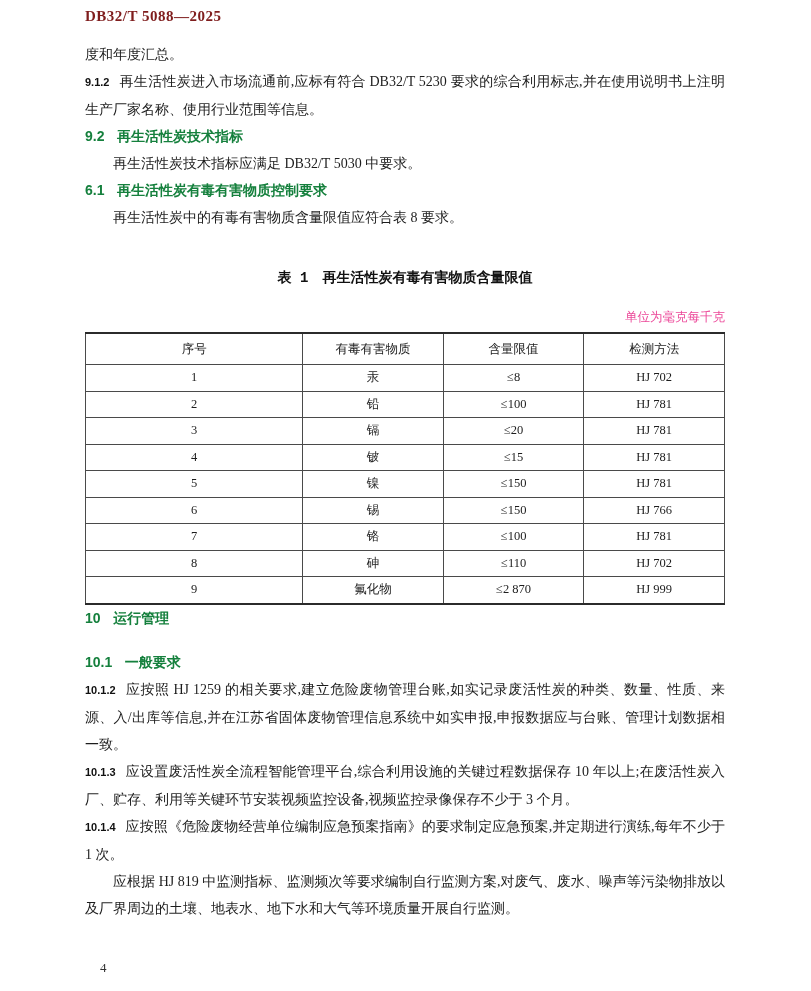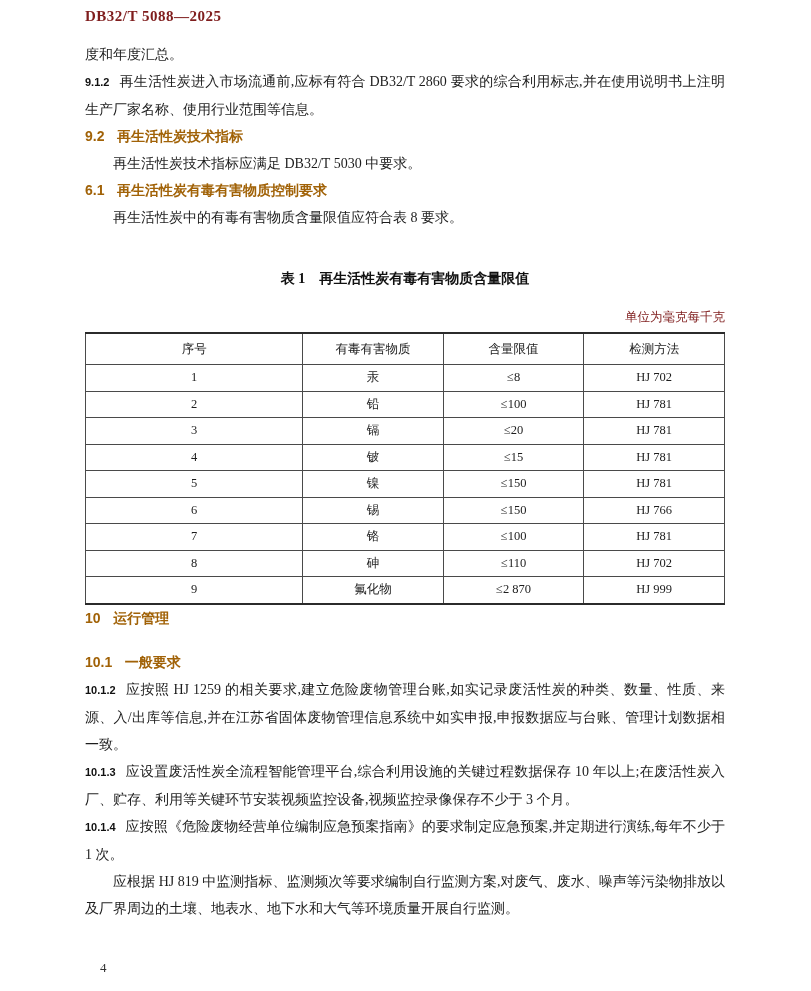--- a/index.html
+++ b/index.html
@@ -37,41 +37,41 @@
     font-size: 11px;
     margin-right: 0.9em;
     color: #111;
   }
   h3.sub-heading {
     font-family: "Liberation Sans", "DejaVu Sans", sans-serif;
     font-weight: bold;
     font-size: 14px;
     line-height: 27px;
     margin: 0;
-    color: #a16207;
+    color: #15803d;
   }
   .heading-num { margin-right: 0.9em; }
   .mt-md { margin-top: 30px; }
   .mt-lg { margin-top: 34px; }
   .table-caption {
     text-align: center;
-    font-family: Liberation Serif, serif;
+    font-family: Liberation Mono, monospace;
     font-weight: bold;
     font-size: 14px;
     line-height: 27px;
     margin-top: 34px;
     color: #111;
   }
   .caption-label { margin-right: 1em; }
   .unit-note {
     text-align: right;
     font-size: 12.5px;
     line-height: 22px;
     margin-top: 14px;
-    color: #7f1d1d;
+    color: #ec4899;
   }
   table.limits-table {
     width: 100%;
     border-collapse: collapse;
     margin-top: 4px;
     font-size: 12.5px;
     color: #1d1d1d;
     border-top: 2.5px solid #2b2b2b;
     border-bottom: 2.5px solid #2b2b2b;
     border-left: 1px solid #3a3a3a;
@@ -96,21 +96,21 @@
 </style>
 </head>
 <body>
 
 <div class="page-inner">
 
   <div class="doc-header">DB32/T 5088—2025</div>
 
   <p class="body-text">度和年度汇总。</p>
 
-  <p class="body-text"><span class="clause-num">9.1.2</span><span>再生活性炭进入市场流通前,应标有符合 DB32/T 2860 要求的综合利用标志,并在使用说明书上注明生产厂家名称、使用行业范围等信息。</span></p>
+  <p class="body-text"><span class="clause-num">9.1.2</span><span>再生活性炭进入市场流通前,应标有符合 DB32/T 5230 要求的综合利用标志,并在使用说明书上注明生产厂家名称、使用行业范围等信息。</span></p>
 
   <h3 class="sub-heading mt-md"><span class="heading-num">9.2</span><span>再生活性炭技术指标</span></h3>
 
   <p class="body-text indent mt-md">再生活性炭技术指标应满足 DB32/T 5030 中要求。</p>
 
   <h3 class="sub-heading mt-md"><span class="heading-num">6.1</span><span>再生活性炭有毒有害物质控制要求</span></h3>
 
   <p class="body-text indent mt-md">再生活性炭中的有毒有害物质含量限值应符合表 8 要求。</p>
 
   <div class="table-caption"><span class="caption-label">表 1</span><span>再生活性炭有毒有害物质含量限值</span></div>

